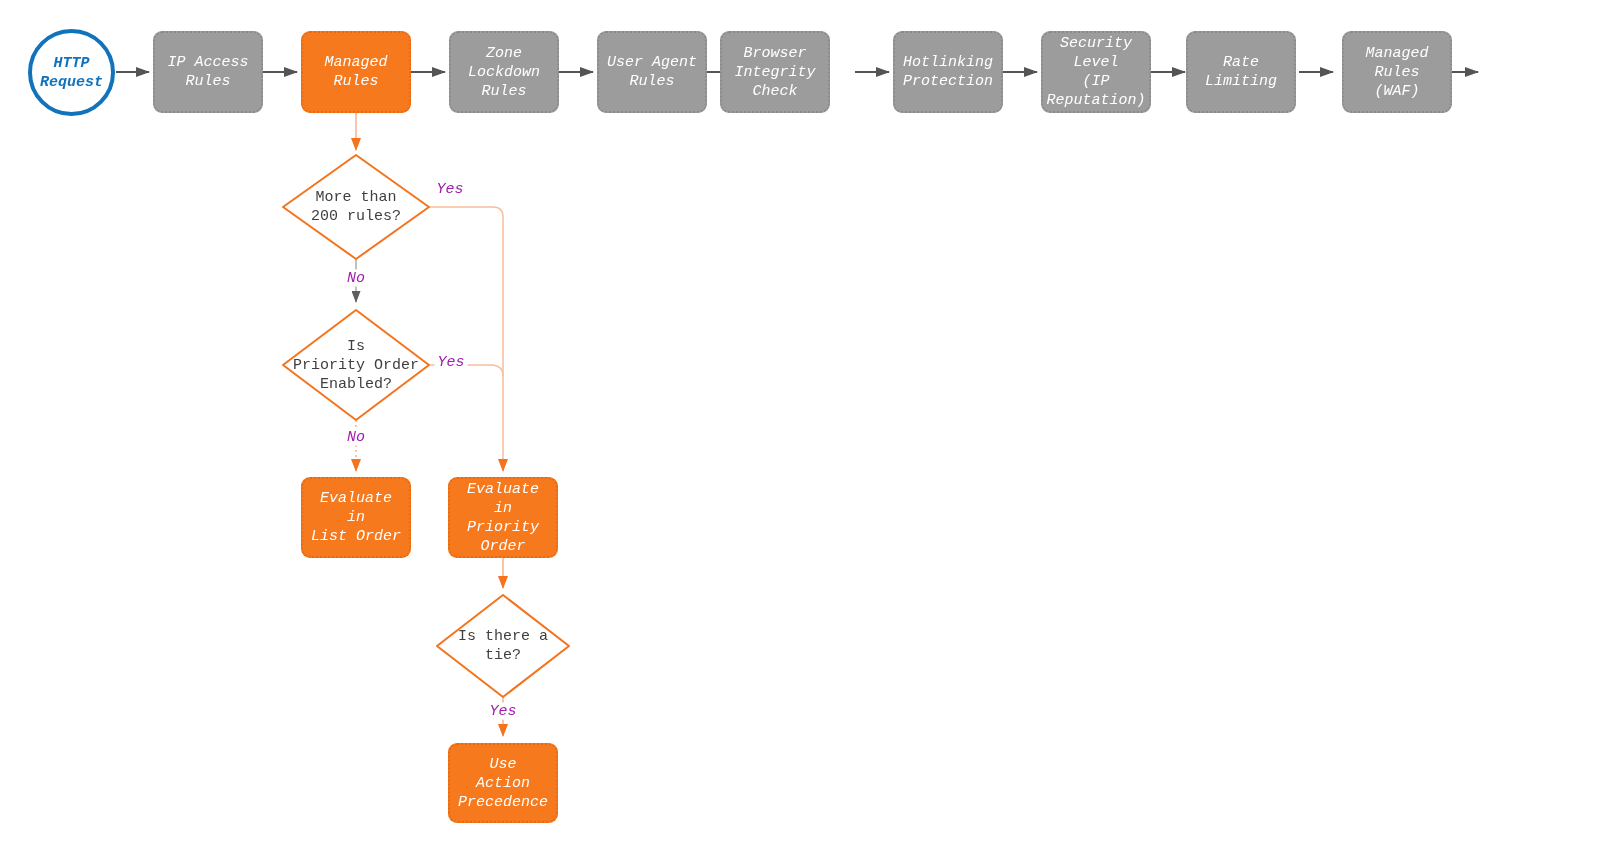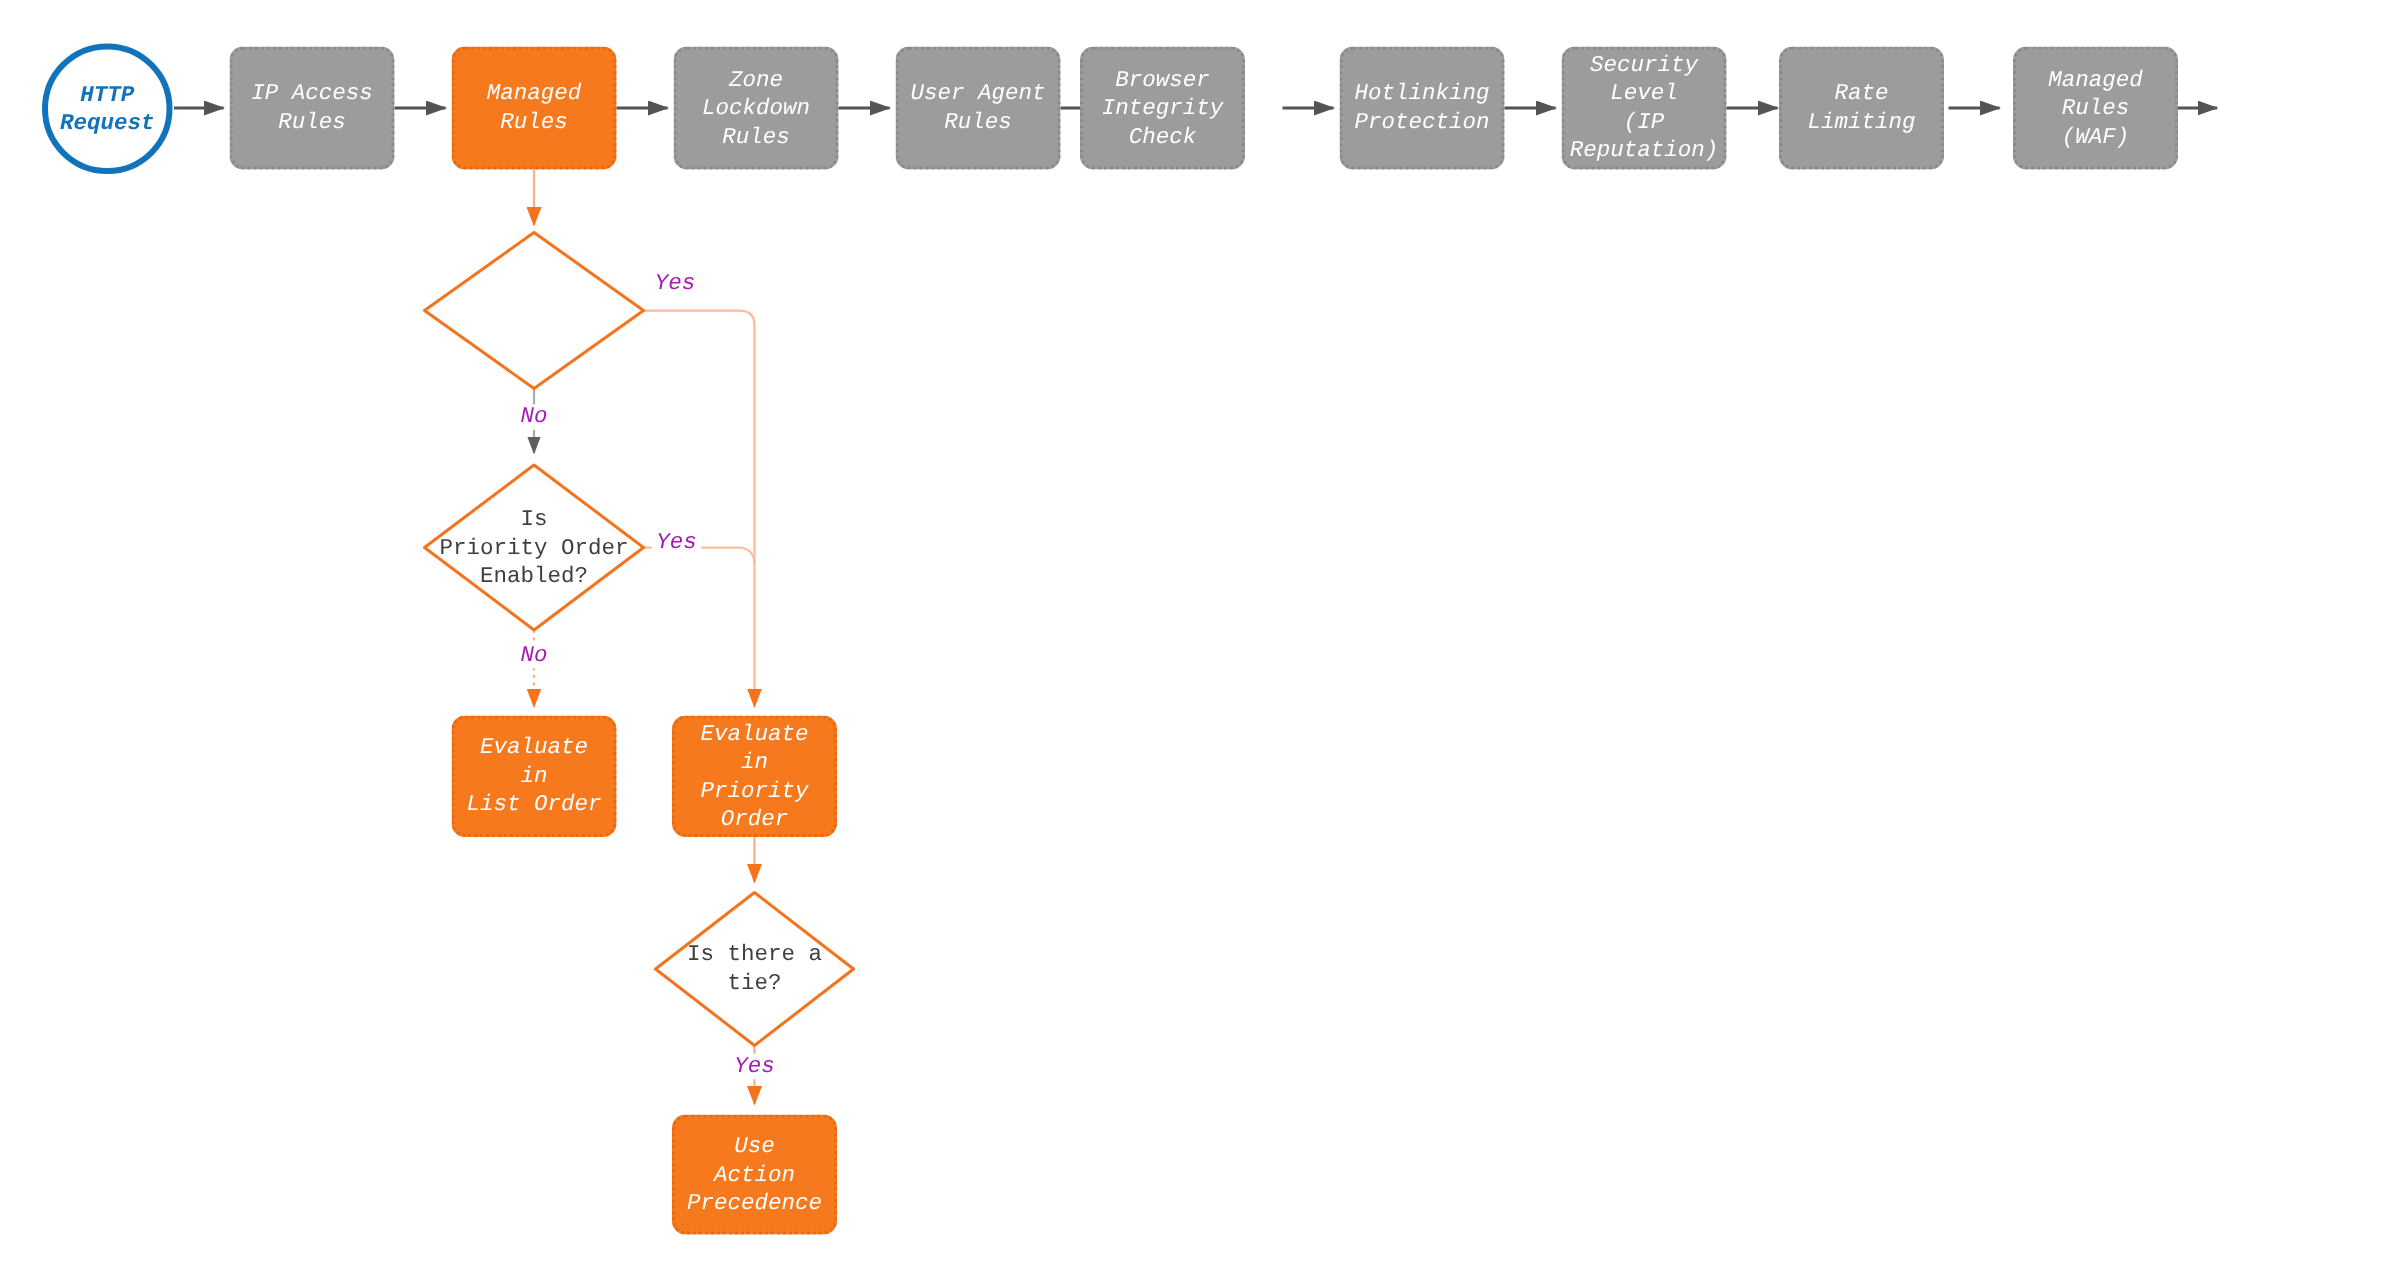--- a/index.html
+++ b/index.html
@@ -93,20 +93,22 @@
 (IP Reputation)</div>
   <div class="node box gray stage" style="left:893px">Hotlinking
 Protection</div>
   <div class="node box gray stage" style="left:1186px">Rate
 Limiting</div>
   <div class="node box gray stage" style="left:1342px">Managed
 Rules
 (WAF)</div>
 
 
+  <div class="node diamond-label" style="left:283px;top:155px;width:146px;height:104px">More than
+200 rules?</div>
   <div class="node diamond-label" style="left:283px;top:310px;width:146px;height:110px">Is
 Priority Order
 Enabled?</div>
   <div class="node diamond-label" style="left:437px;top:595px;width:132px;height:102px">Is there a tie?</div>
 
   <div class="node box orange action" style="left:301px;top:477px">Evaluate
 in
 List Order</div>
   <div class="node box orange action" style="left:448px;top:477px">Evaluate
 in

